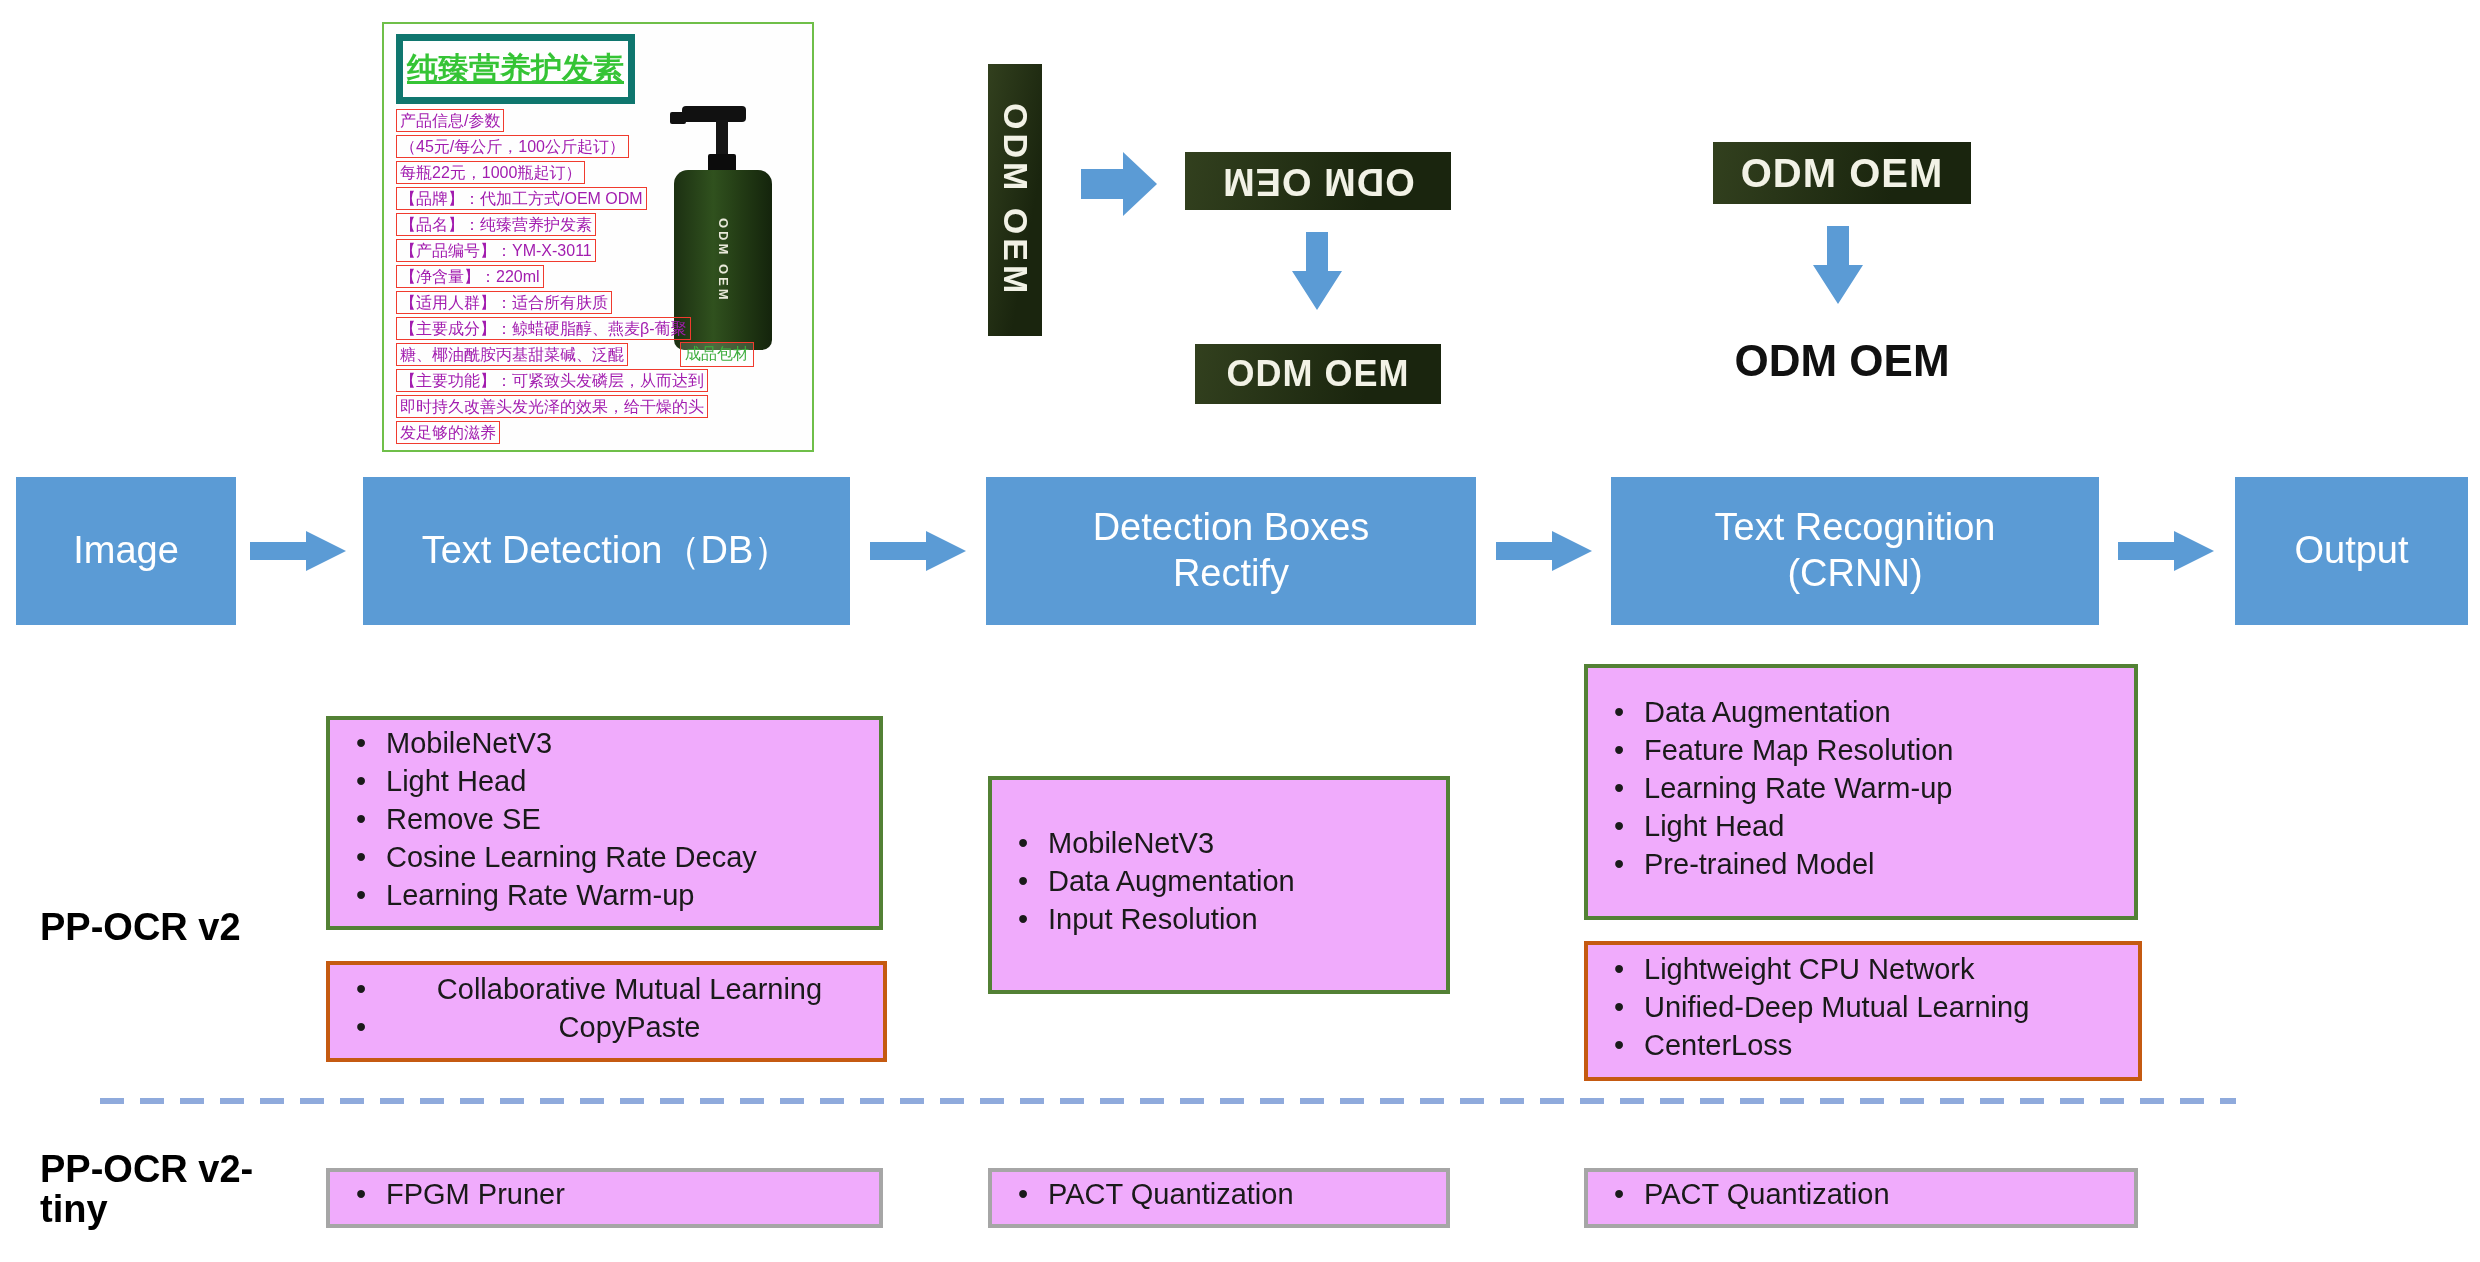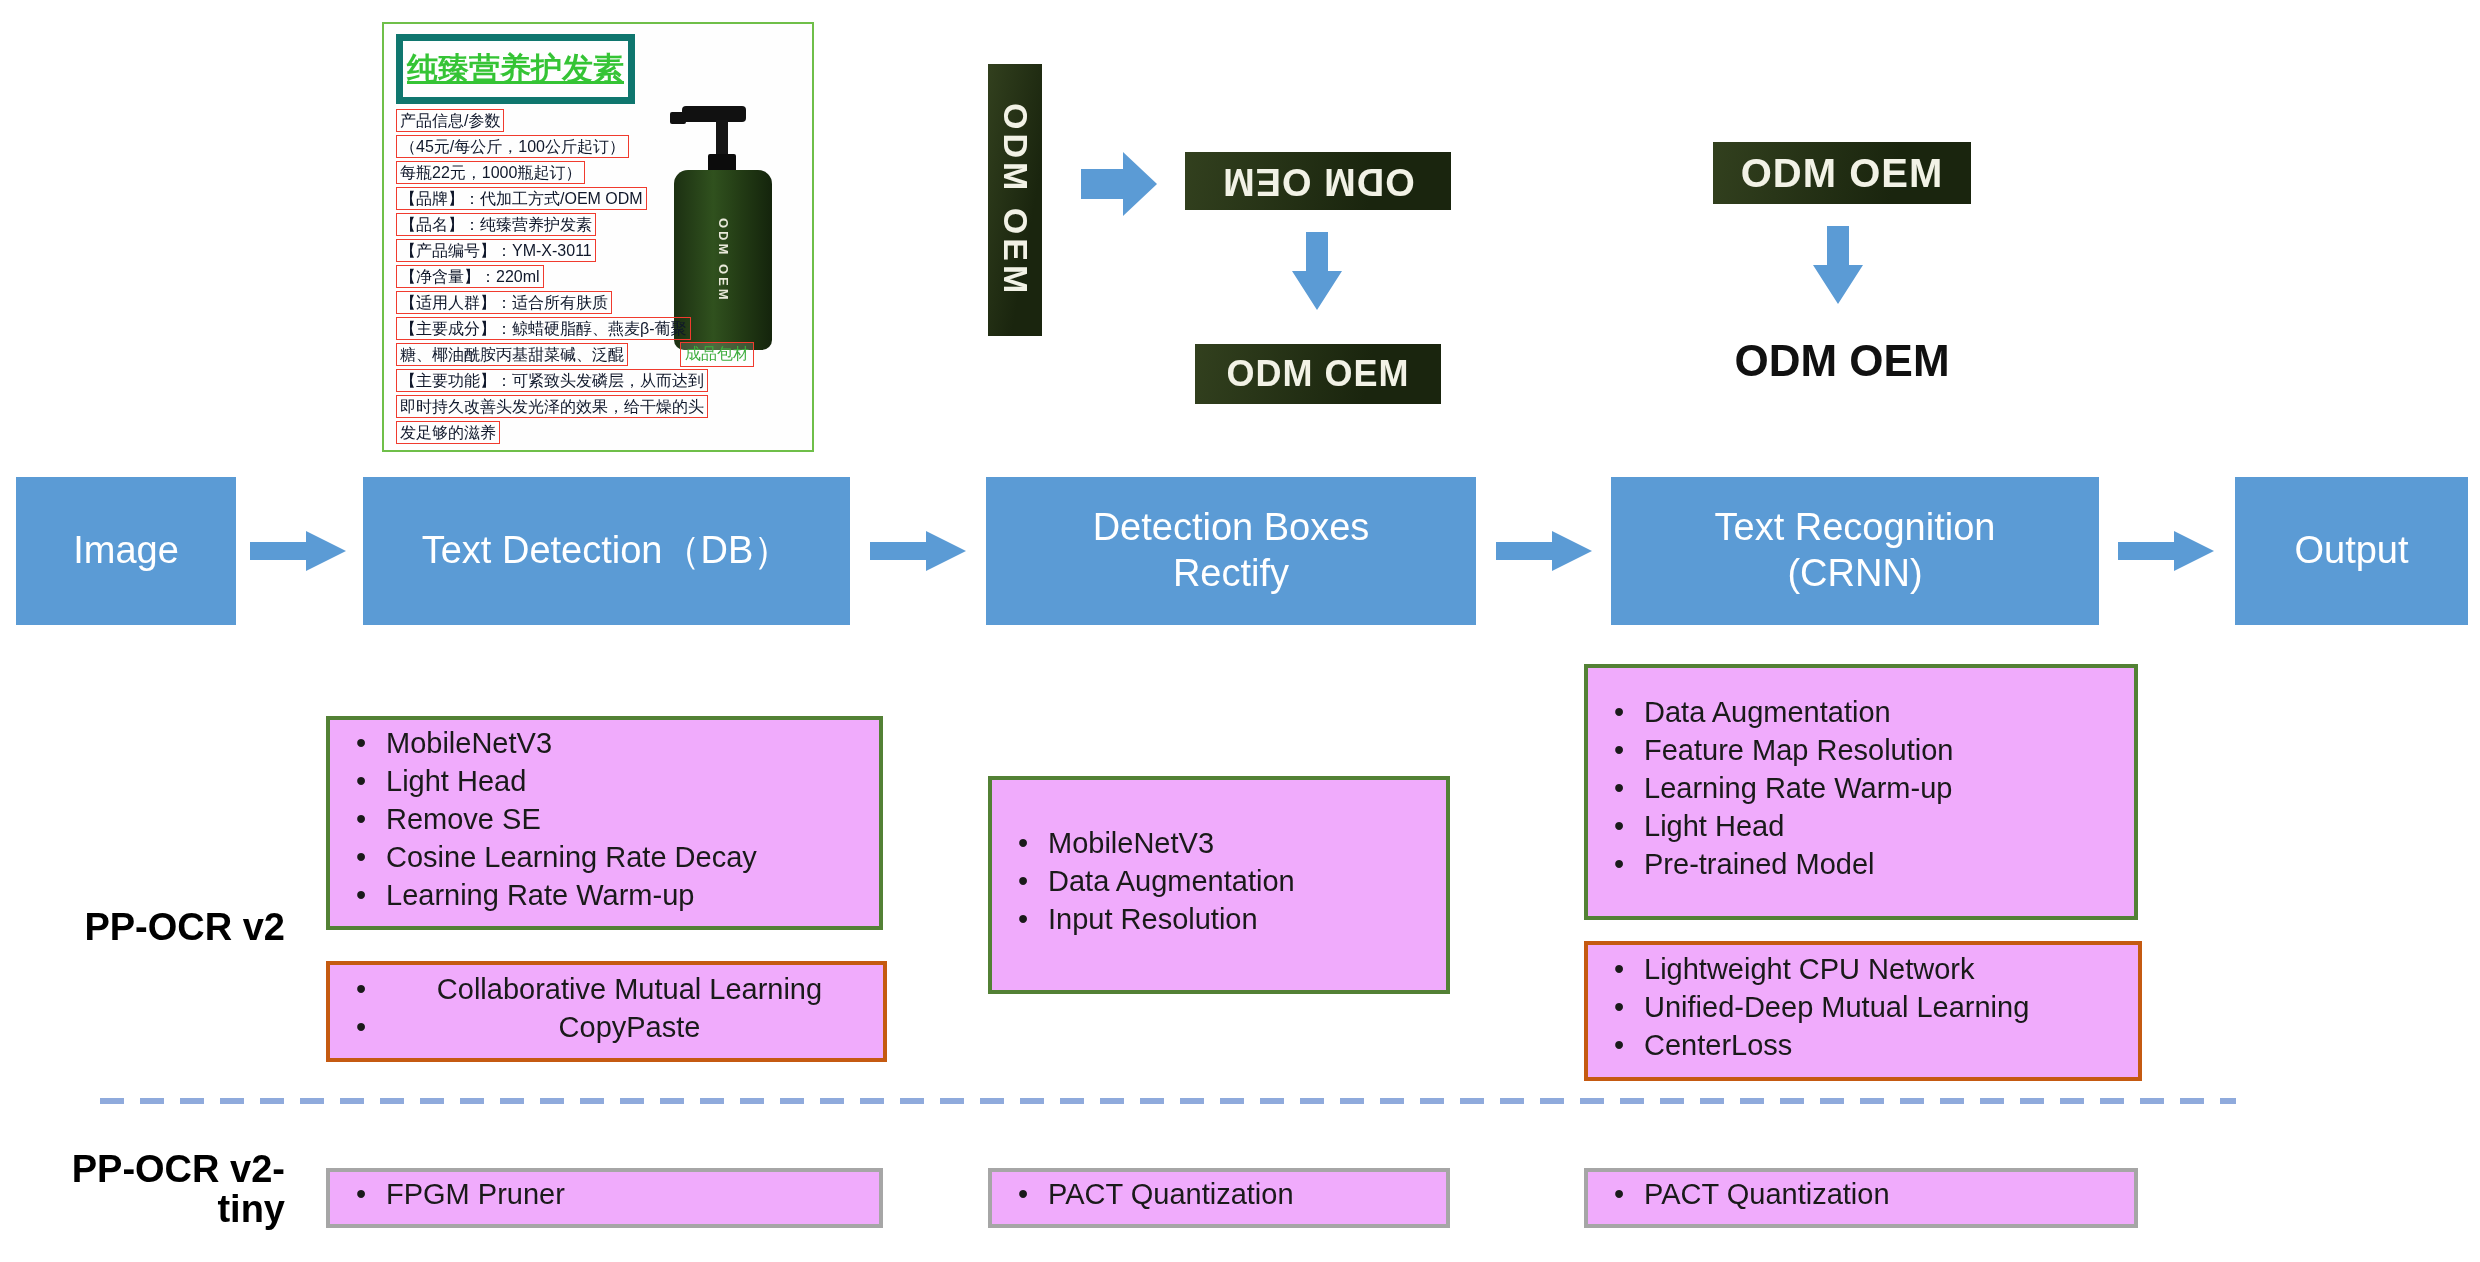--- a/index.html
+++ b/index.html
@@ -18,21 +18,21 @@
   }
   .card-title {
     display: inline-block; width: max-content;
     font-size: 31px; font-weight: 600; color: #35c435;
     text-decoration: underline;
     border: 7px solid #0f766e; padding: 7px 4px; margin-bottom: 5px;
   }
   ul.ocr-lines { list-style: none; position: relative; z-index: 2; }
   ul.ocr-lines li {
     display: block; width: max-content; white-space: nowrap;
-    font-size: 16px; line-height: 19px; color: #0f172a;
+    font-size: 16px; line-height: 19px; color: #a21caf;
     border: 1px solid #f03b2e; padding: 1px 3px; margin-bottom: 3px;
   }
   .package-label {
     left: 296px; top: 318px; z-index: 3;
     font-size: 16px; color: #3fae3f; border: 1px solid #f03b2e;
     padding: 1px 4px; background: rgba(255,255,255,0.15); white-space: nowrap;
   }
   
   .bottle { left: 284px; top: 82px; width: 120px; height: 246px; z-index: 1; }
   .bottle-pump-head { position: absolute; top: 0; left: 14px; width: 64px; height: 16px; background: #111; border-radius: 4px; }
@@ -107,21 +107,21 @@
   .box-det-orange { left: 326px;  top: 961px; width: 561px; height: 101px; text-align: center; }
   .box-rect-green { left: 988px;  top: 776px; width: 462px; height: 218px; }
   .box-rec-green  { left: 1584px; top: 664px; width: 554px; height: 256px; }
   .box-rec-orange { left: 1584px; top: 941px; width: 558px; height: 140px; }
   .box-tiny-det   { left: 326px;  top: 1168px; width: 557px; height: 60px; }
   .box-tiny-rect  { left: 988px;  top: 1168px; width: 462px; height: 60px; }
   .box-tiny-rec   { left: 1584px; top: 1168px; width: 554px; height: 60px; }
 
   
   .section-label {
-    font-size: 38px; font-weight: 700; color: #000; text-align: right;
+    font-size: 38px; font-weight: 700; color: #000; text-align: left;
     line-height: 1.05;
   }
   .label-v2   { left: 40px; top: 908px;  width: 245px; }
   .label-tiny { left: 40px; top: 1150px; width: 245px; }
   .dashed-divider {
     left: 100px; top: 1098px; width: 2136px; height: 6px;
     background: repeating-linear-gradient(90deg, #8FAADC 0 24px, transparent 24px 40px);
   }
 </style>
 </head>

